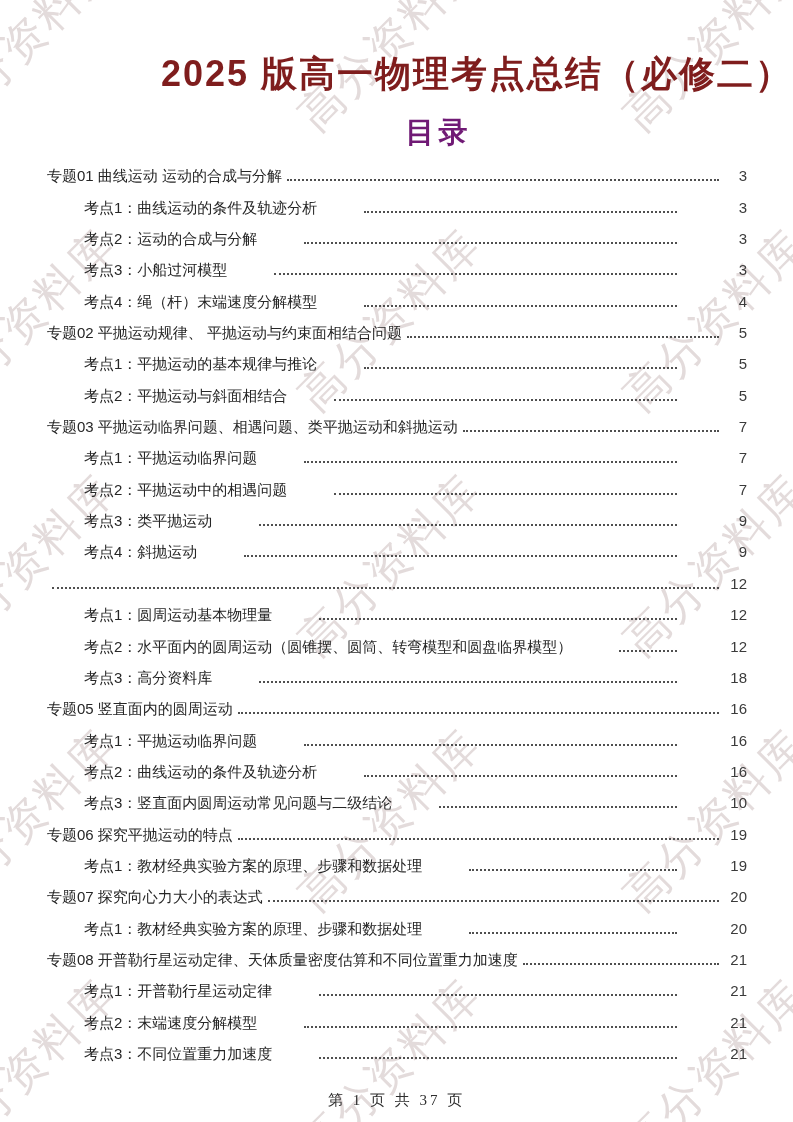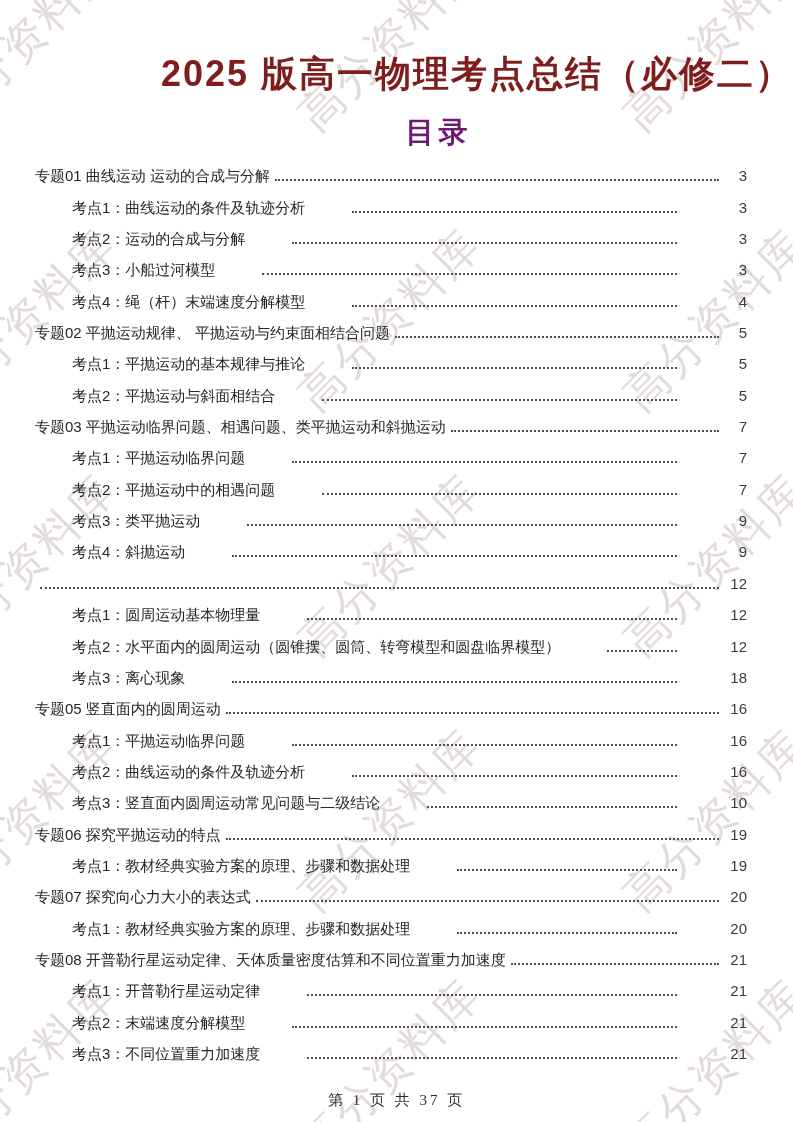--- a/index.html
+++ b/index.html
@@ -55,21 +55,21 @@
     text-align: center;
     font-size: 29px;
     font-weight: 600;
     letter-spacing: 4px;
     z-index: 1;
   }
 
   .toc {
     position: absolute;
     top: 159px;
-    left: 35px;
+    left: 47px;
     right: 46px;
     z-index: 1;
   }
   .toc-row {
     display: flex;
     align-items: flex-end;
     height: 31.35px;
     box-sizing: border-box;
     padding-bottom: 7px;
     cursor: pointer;
@@ -224,21 +224,21 @@
     <span class="toc-page">12</span>
   </div>
 
   <div class="toc-row topic">
     <span class="toc-label">考点2：水平面内的圆周运动（圆锥摆、圆筒、转弯模型和圆盘临界模型）</span>
     <span class="toc-leader"></span>
     <span class="toc-page">12</span>
   </div>
 
   <div class="toc-row topic">
-    <span class="toc-label">考点3：离心现象</span>
+    <span class="toc-label">考点3：高分资料库</span>
     <span class="toc-leader"></span>
     <span class="toc-page">18</span>
   </div>
 
   <div class="toc-row chapter">
     <span class="toc-label">专题05 竖直面内的圆周运动</span>
     <span class="toc-leader"></span>
     <span class="toc-page">16</span>
   </div>
 

